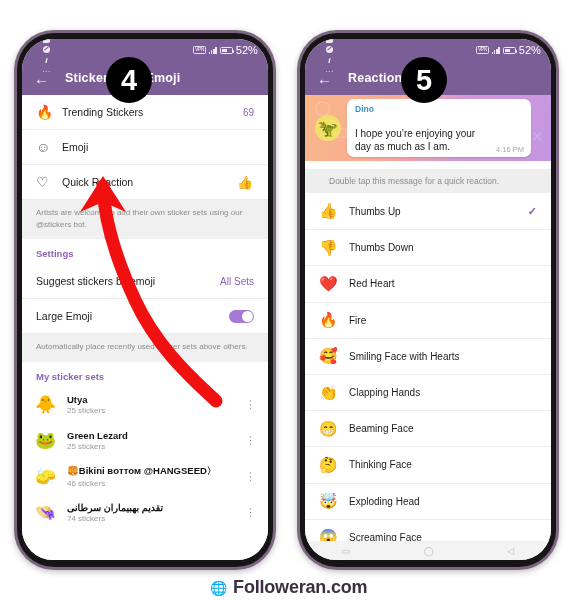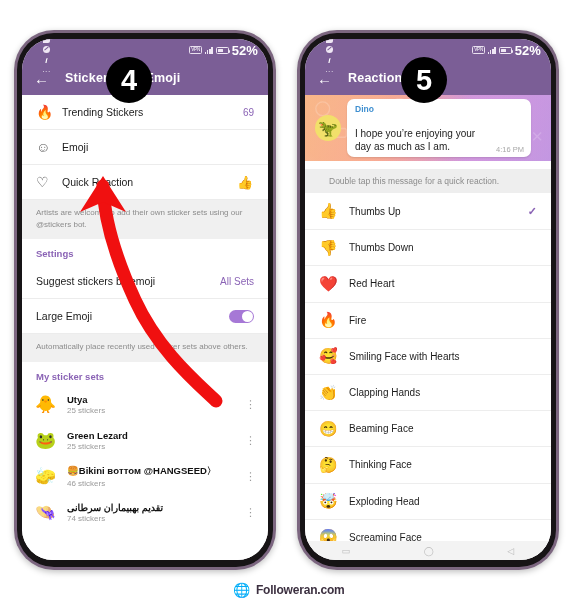--- a/index.html
+++ b/index.html
@@ -75,21 +75,21 @@
   .sb-sig i:nth-child(4) { height: 6.6px; }
   .sb-batt {
     width: 13px; height: 7px; border: 1px solid #efe7f4; border-radius: 1.5px;
     position: relative; display: inline-block;
   }
   .sb-batt::after {
     content: ""; position: absolute; right: -2px; top: 2px;
     width: 1.3px; height: 3px; background: #efe7f4; border-radius: 0 1px 1px 0;
   }
   .sb-batt i { position: absolute; left: 1px; top: 1px; bottom: 1px; width: 52%; background: #efe7f4; border-radius: .5px; }
-  .sb-pct { font-size: 13px; font-weight: 700; }
+  .sb-pct { font-size: 11px; font-weight: 400; }
 
   
   .appbar {
     height: 34px;
     background: #7b5e96;
     display: flex; align-items: center;
     padding: 0 12px;
     color: #fff;
   }
   .back-arrow { font-size: 15px; line-height: 1; margin-right: 16px; cursor: pointer; }
@@ -219,21 +219,21 @@
     position: absolute; left: 0; top: 0; width: 578px; height: 600px;
     pointer-events: none; z-index: 30;
   }
 
   
   .footer {
     position: absolute; left: 0; right: 0; bottom: 2px;
     display: flex; align-items: center; justify-content: center; gap: 5px;
   }
   .footer .globe { font-size: 14px; color: #4a3a52; }
-  .footer .fname { font-size: 12px; color: #3c3040; font-weight: 600; letter-spacing: -.2px; }
+  .footer .fname { font-size: 18px; color: #3c3040; font-weight: 600; letter-spacing: -.2px; }
 </style>
 </head>
 <body>
 
 <div class="stage">
 
   <div class="phone left">
     <div class="bezel">
       <div class="screen">
 

